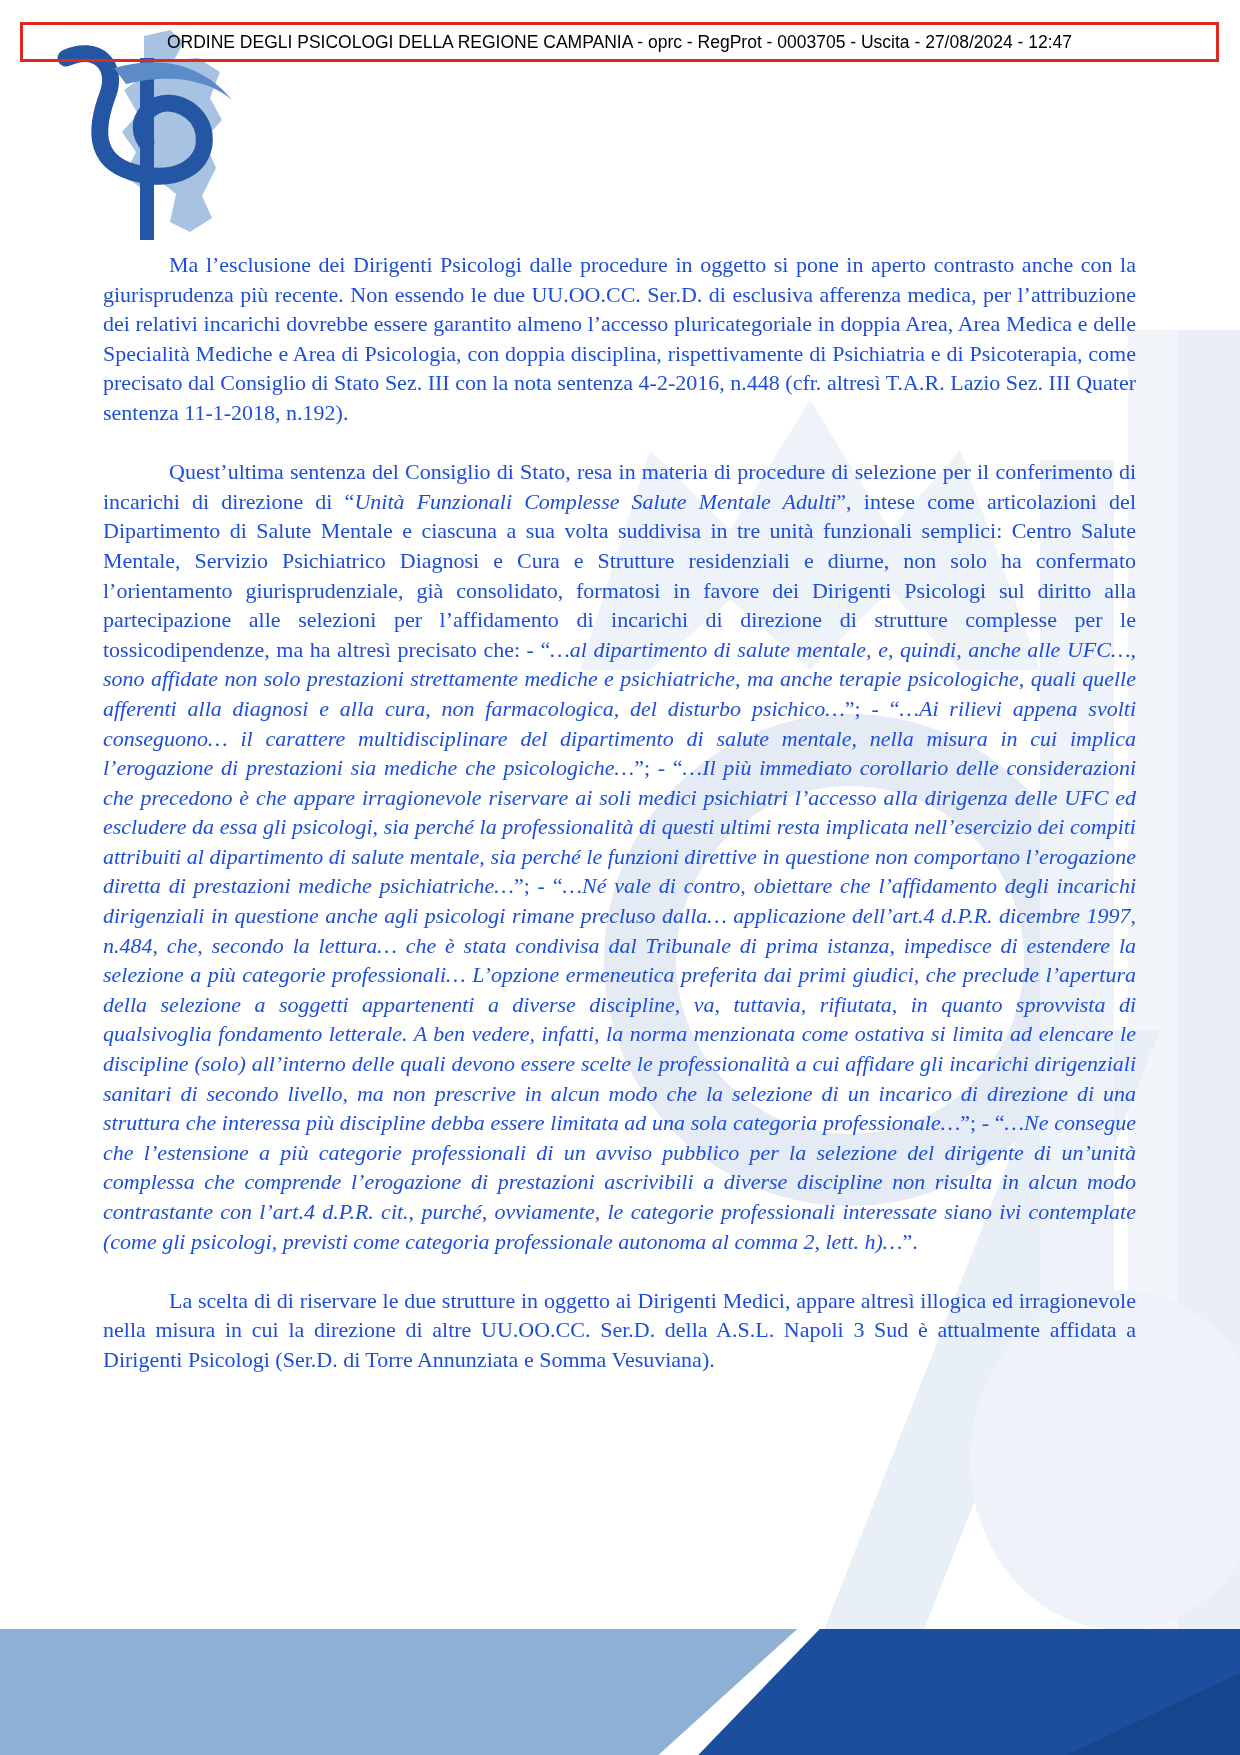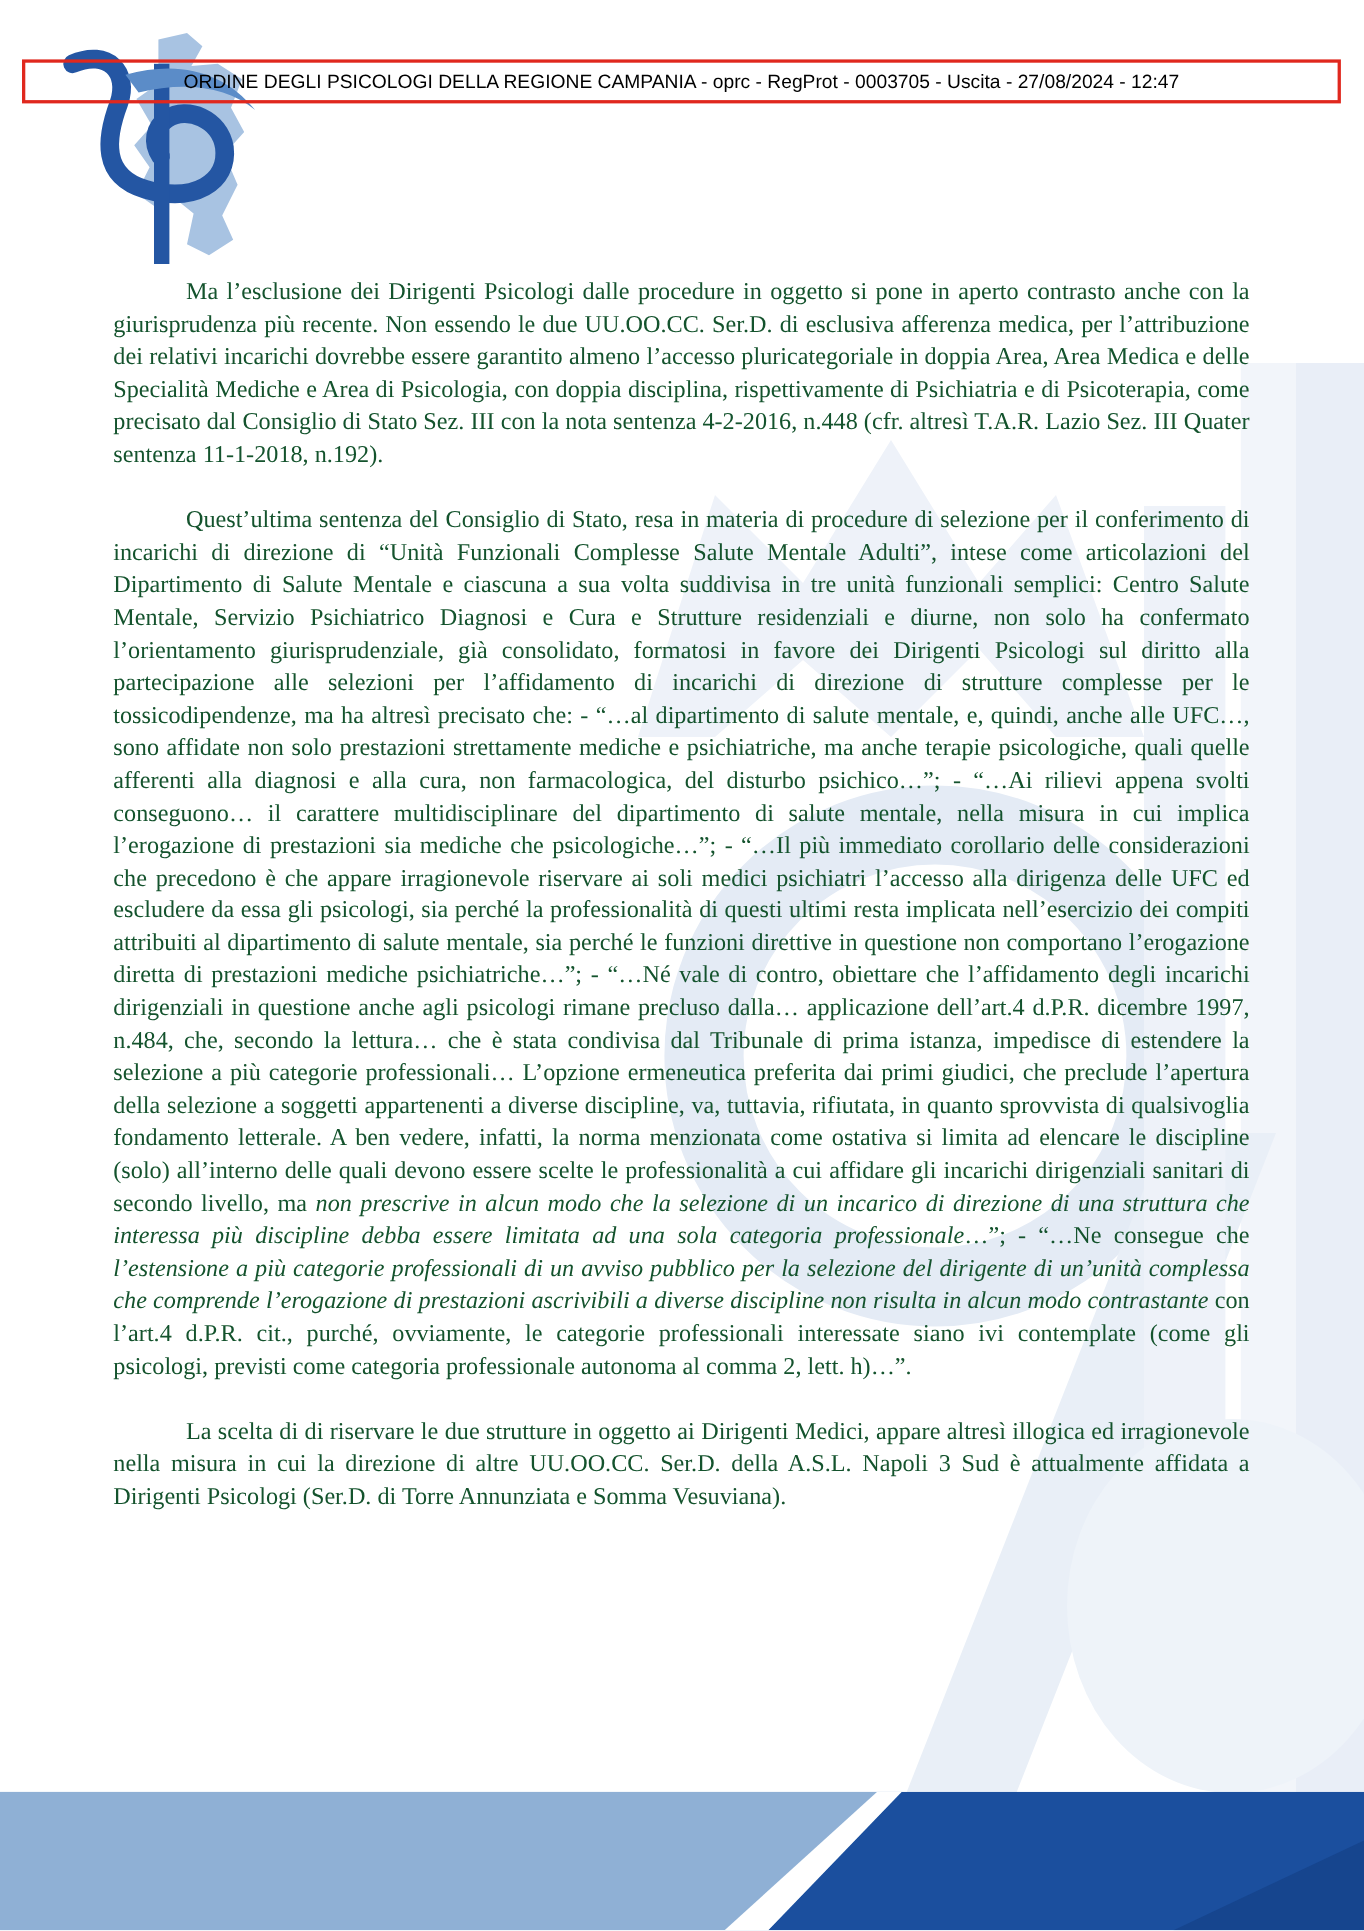--- a/index.html
+++ b/index.html
@@ -5,44 +5,44 @@
   html,body { margin:0; padding:0; background:#ffffff; }
   .page {
     position:relative; width:1240px; height:1755px; background:#ffffff;
     overflow:hidden; font-family:"Liberation Serif", serif;
   }
 
   
   .banner {
     position:absolute; left:20px; top:22px; width:1193px; height:34px;
     border:3px solid #e0281e; background:transparent; z-index:3;
-    display:flex; align-items:center; justify-content:center;margin-top:32px;
+    display:flex; align-items:center; justify-content:center;
   }
   .banner span {
     font-family:"Liberation Sans", sans-serif; font-size:17.5px; color:#000;
     white-space:nowrap;
   }
 
   
   .logo { position:absolute; left:52px; top:28px; width:190px; height:225px; z-index:2; }
 
   
   .wm { position:absolute; z-index:0; }
   .wm-svg { left:520px; top:340px; width:720px; height:1300px; }
   .wm-band-a { left:1128px; top:330px; width:50px; height:1300px; background:#f2f5fa; }
   .wm-band-b { left:1178px; top:330px; width:62px; height:1300px; background:#e9eef7; }
 
   
   .doc-body {
     position:absolute; left:103px; top:250px; width:1033px; z-index:2;
-    font-size:22px; line-height:29.6px; color:#14532d; text-align:justify;
+    font-size:22px; line-height:29.6px; color:#1d4ed8; text-align:justify;
   }
   .doc-body p { margin:0 0 29.6px 0; text-indent:66px; }
   .run { }
-  .i  { }
+  .i  { font-style:italic; }
   .iu { font-style:italic; text-underline-offset:3px; }
 
   
   .footer { position:absolute; left:0; bottom:0; width:1240px; height:126px; z-index:1; }
   .footer .layer { position:absolute; inset:0; }
   .footer-light { background:#8fb0d5; }
   .footer-white { background:#ffffff; clip-path:polygon(64.3% 0, 66.1% 0, 56.3% 100%, 53.1% 100%); }
   .footer-dark  { background:#1b4f9e; clip-path:polygon(66.1% 0, 100% 0, 100% 100%, 56.3% 100%); }
   .footer-darker{ background:#16458e; clip-path:polygon(100% 35%, 100% 100%, 86% 100%); }
 </style>

